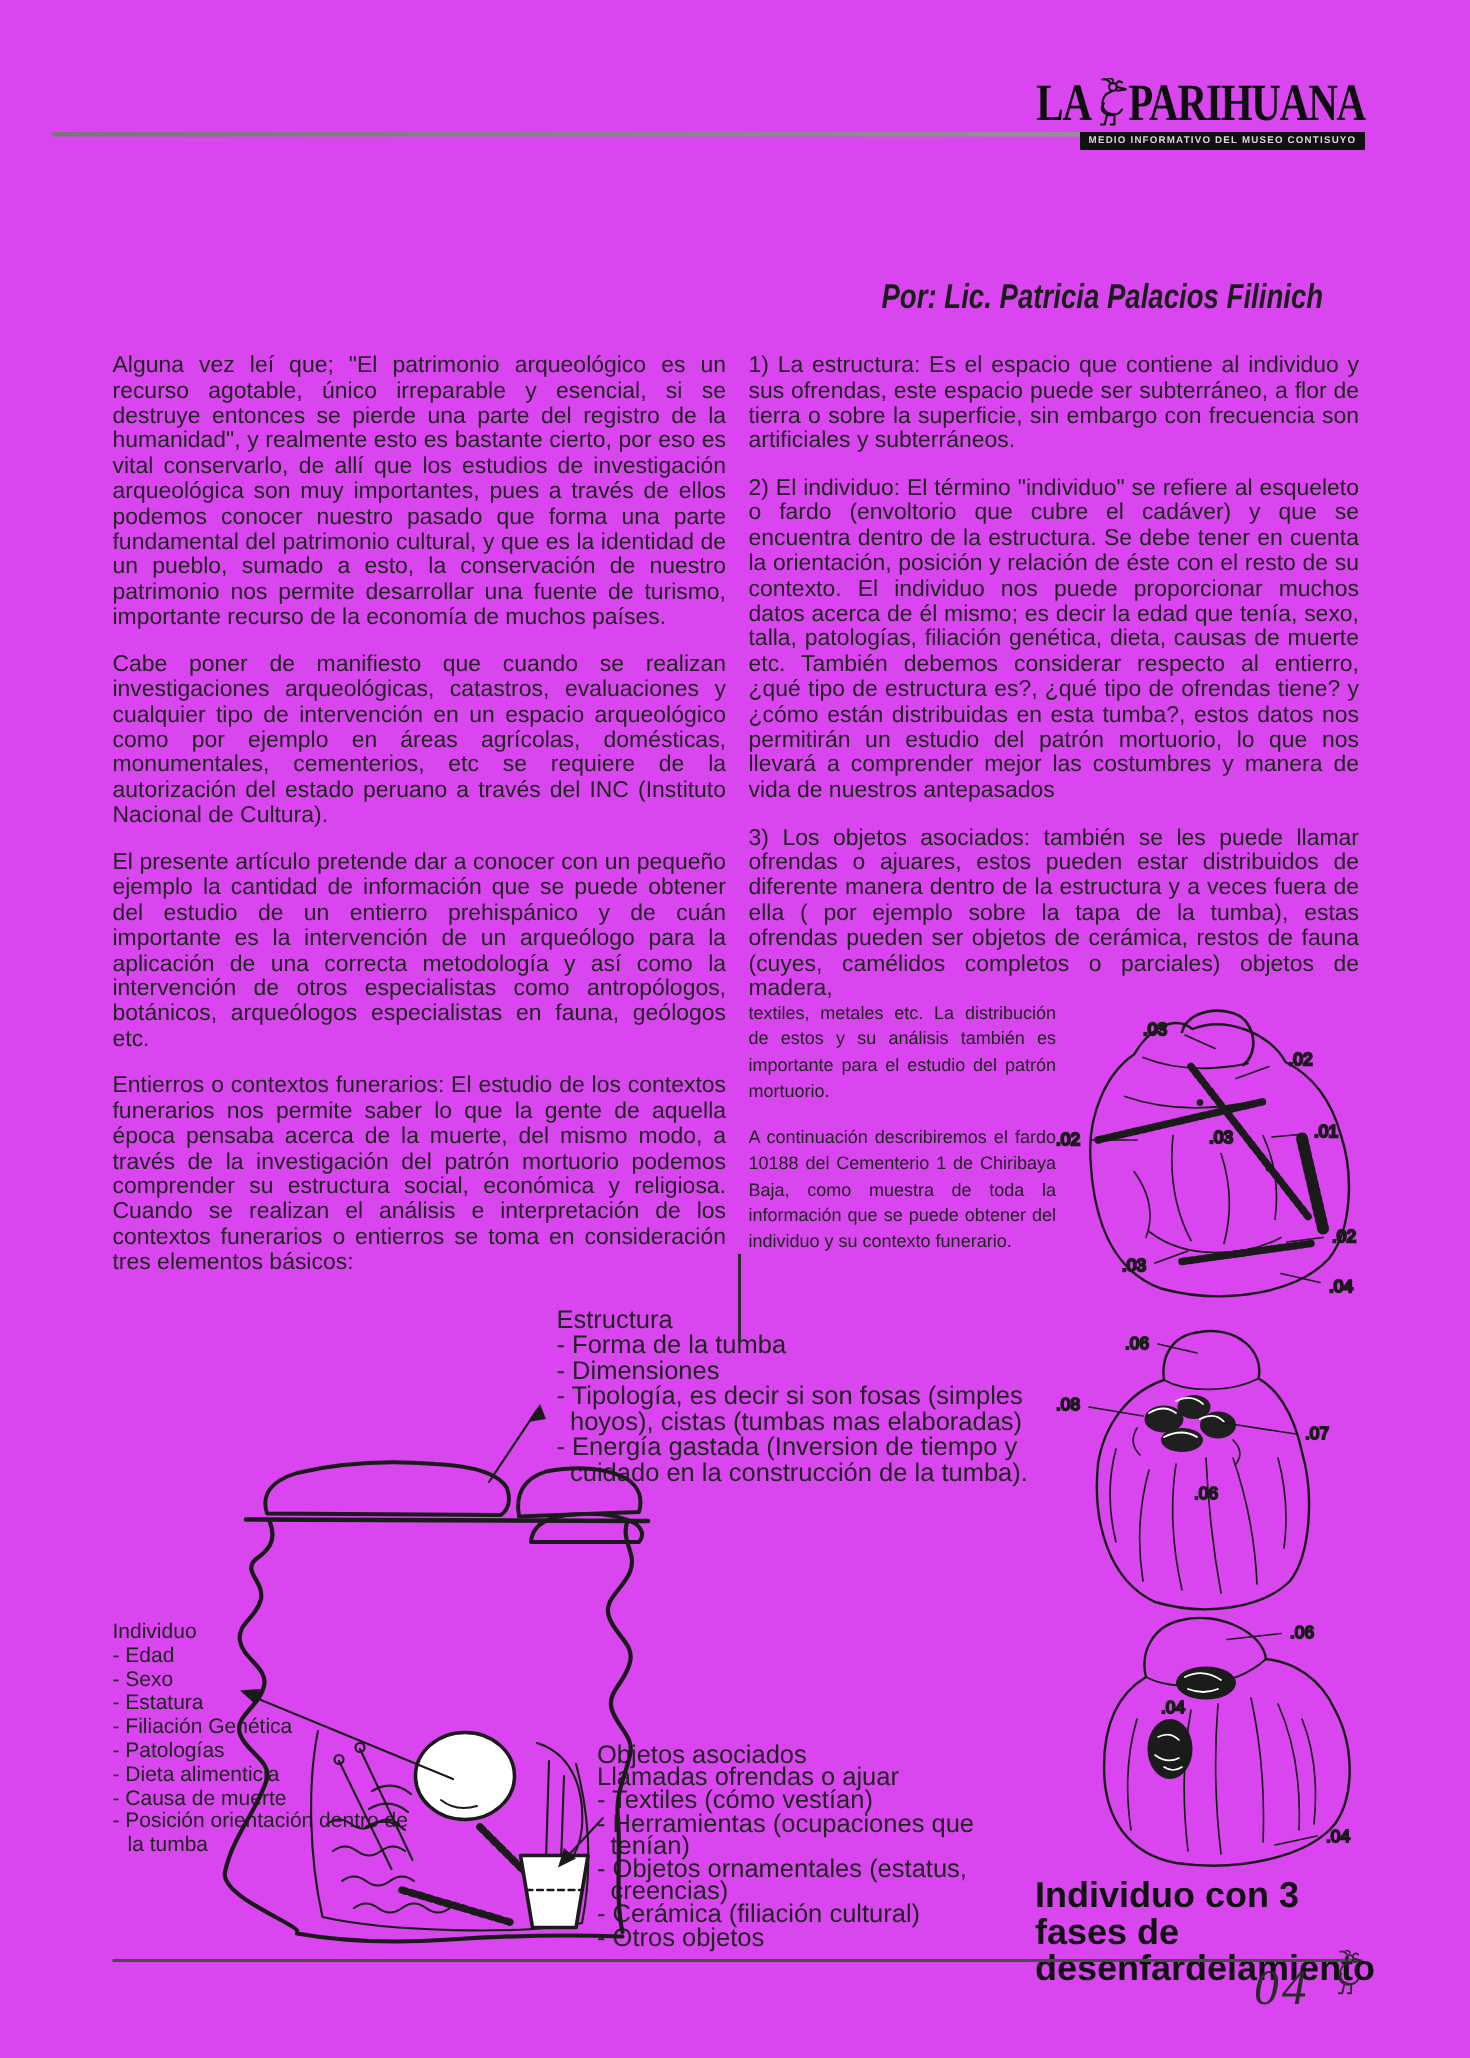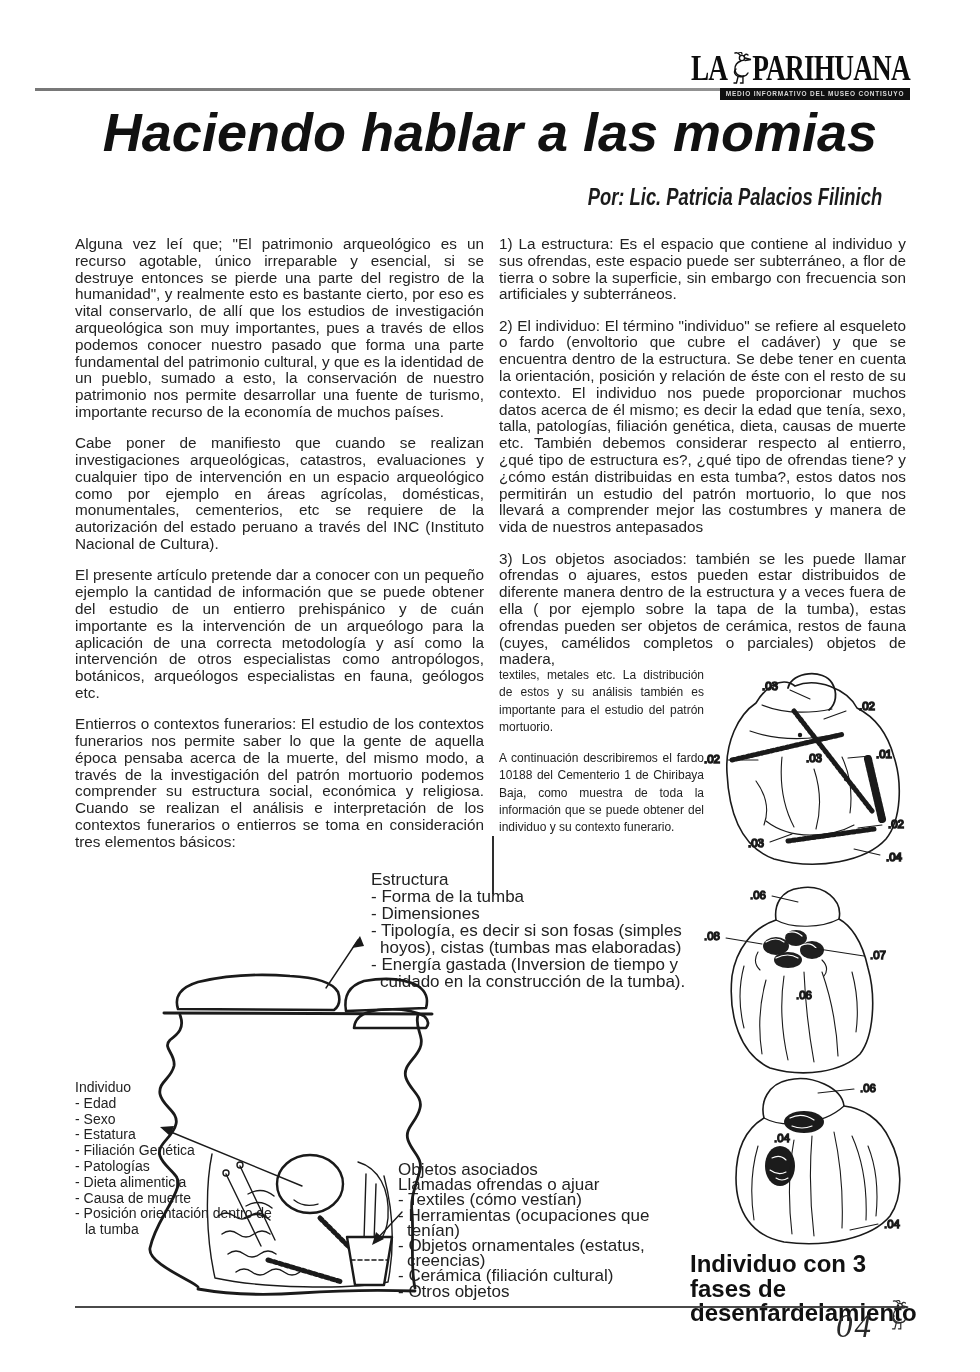--- a/index.html
+++ b/index.html
@@ -1,18 +1,18 @@
 <!DOCTYPE html>
 <html lang="es"><head>
 <meta charset="utf-8">
 <style>
   html,body{margin:0;padding:0;background:#e8e8e8;}
   .page{
     position:relative;width:980px;height:1372px;margin:0 auto;
-    background:#ffffff;overflow:hidden;
+    background:#d946ef;overflow:hidden;
     font-family:"Liberation Sans",sans-serif;color:#232323;
   }
   
   .header-rule{position:absolute;left:35px;top:88px;width:870px;height:3px;
     background:linear-gradient(to right,#777,#9a9a9a);}
   .masthead{position:absolute;top:48px;right:70px;width:190px;}
   .mh-row{display:flex;align-items:baseline;justify-content:flex-end;gap:3px;
     font-family:"Liberation Serif",serif;font-weight:bold;font-size:35px;
     letter-spacing:-1px;color:#0d0d0d;transform:scaleX(.78);transform-origin:100% 50%;
     line-height:38px;white-space:nowrap;}
@@ -74,21 +74,20 @@
           <path d="M14 9 q-6 2 -6 8 q0 6 6 7 q5 1 7 -3"></path>
           <path d="M9 17 q-3 3 0 6 q3 3 8 1"></path>
           <path d="M11 25 l-1.5 6 l-2.5 0 M16 25 l0 6 l-2.5 0"></path>
         </svg>
       </span>
       <span>PARIHUANA</span>
     </div>
     <div class="mh-tagline">MEDIO INFORMATIVO DEL MUSEO CONTISUYO</div>
   </div>
 
-  <h1 class="title">Haciendo hablar a las momias</h1>
   <div class="byline">Por: Lic. Patricia Palacios Filinich</div>
 
   <div class="col col-left">
     <p>Alguna vez leí que; "El patrimonio arqueológico es un recurso agotable, único irreparable y esencial, si se destruye entonces se pierde una parte del registro de la humanidad", y realmente esto es bastante cierto, por eso es vital conservarlo, de allí que los estudios de investigación arqueológica son muy importantes, pues a través de ellos podemos conocer nuestro pasado que forma una parte fundamental del patrimonio cultural, y que es la identidad de un pueblo, sumado a esto, la conservación de nuestro patrimonio nos permite desarrollar una fuente de turismo, importante recurso de la economía de muchos países.</p>
     <p>Cabe poner de manifiesto que cuando se realizan investigaciones arqueológicas, catastros, evaluaciones y cualquier tipo de intervención en un espacio arqueológico como por ejemplo en áreas agrícolas, domésticas, monumentales, cementerios, etc se requiere de la autorización del estado peruano a través del INC (Instituto Nacional de Cultura).</p>
     <p>El presente artículo pretende dar a conocer con un pequeño ejemplo la cantidad de información que se puede obtener del estudio de un entierro prehispánico y de cuán importante es la intervención de un arqueólogo para la aplicación de una correcta metodología y así como la intervención de otros especialistas como antropólogos, botánicos, arqueólogos especialistas en fauna, geólogos etc.</p>
     <p>Entierros o contextos funerarios: El estudio de los contextos funerarios nos permite saber lo que la gente de aquella época pensaba acerca de la muerte, del mismo modo, a través de la investigación del patrón mortuorio podemos comprender su estructura social, económica y religiosa. Cuando se realizan el análisis e interpretación de los contextos funerarios o entierros se toma en consideración tres elementos básicos:</p>
   </div>
   <div class="col col-right">
     <p>1) La estructura: Es el espacio que contiene al individuo y sus ofrendas, este espacio puede ser subterráneo, a flor de tierra o sobre la superficie, sin embargo con frecuencia son artificiales y subterráneos.</p>

